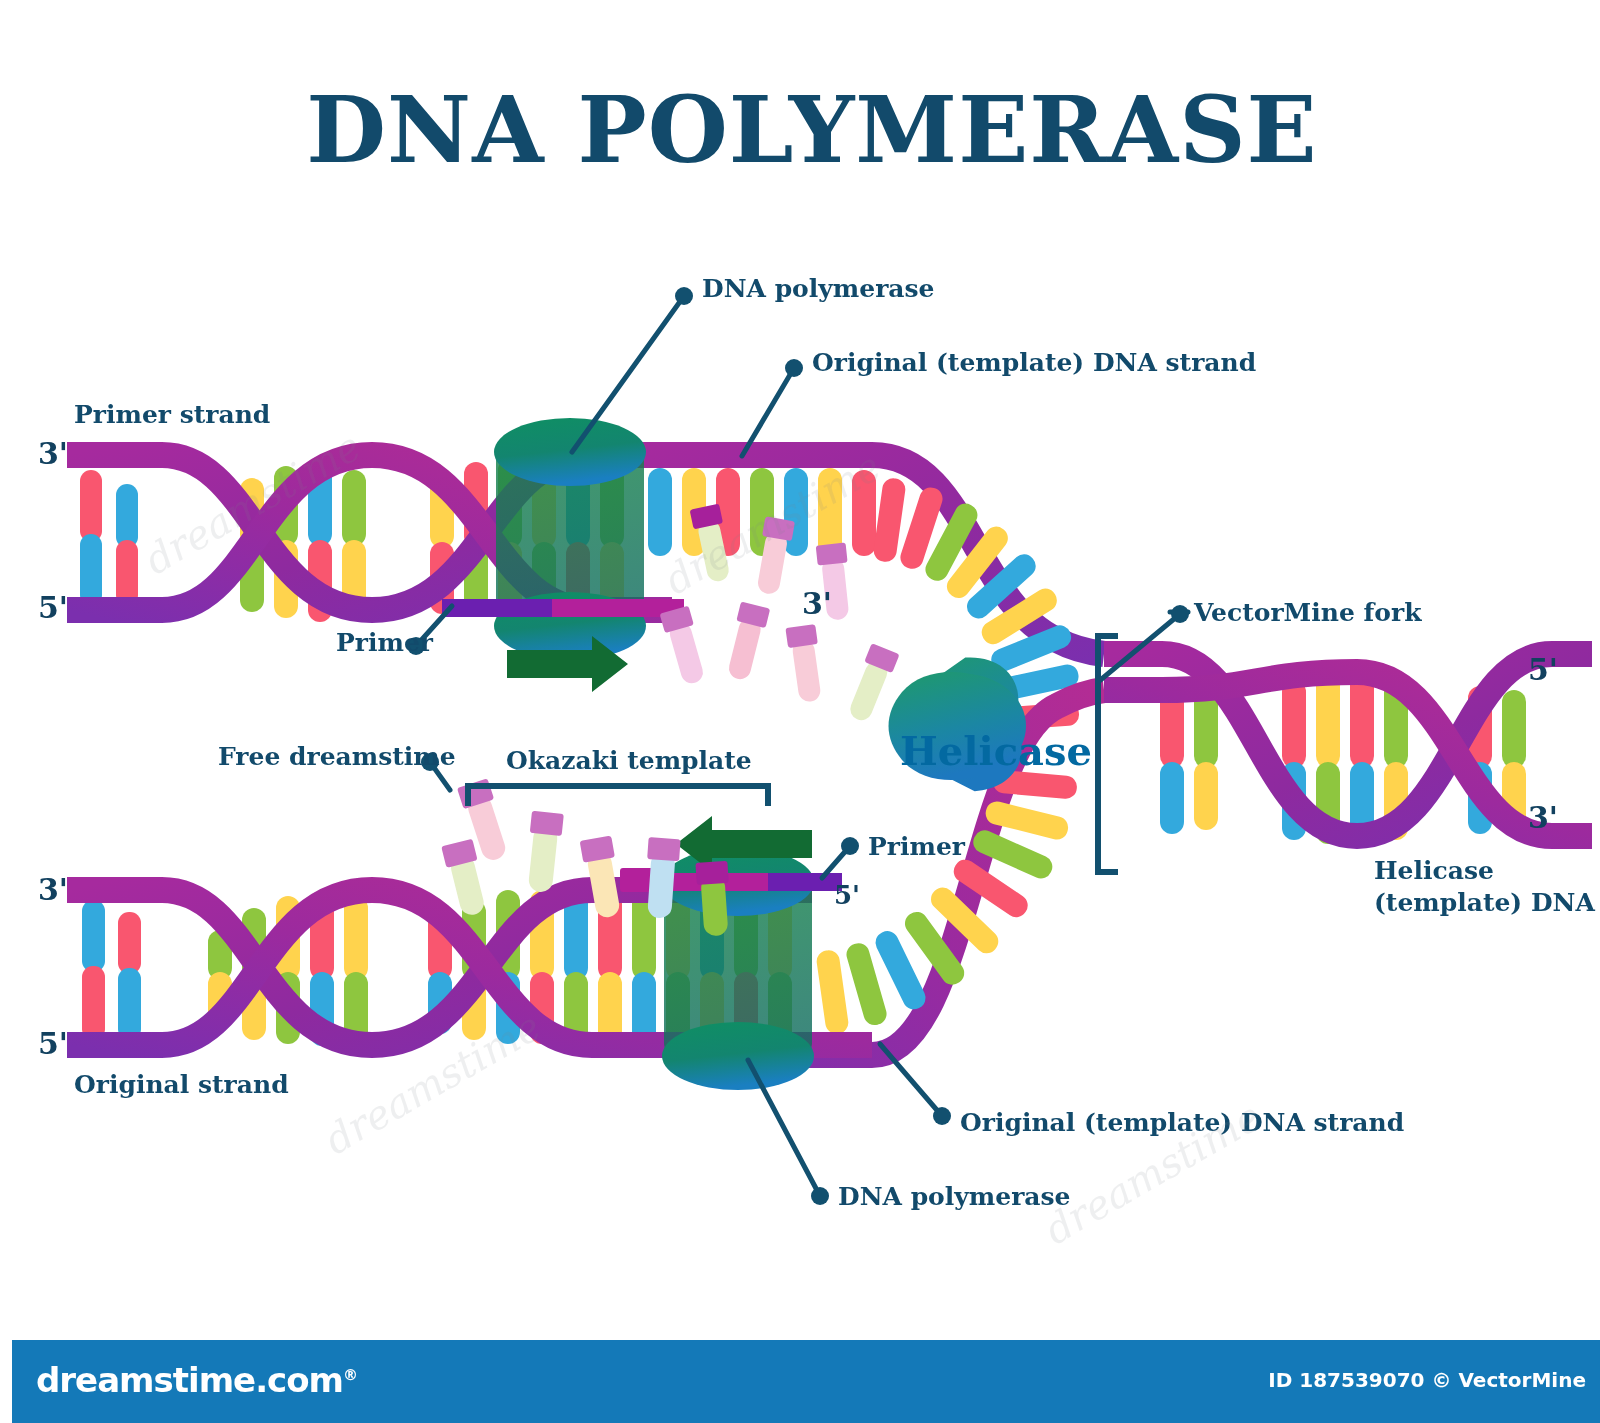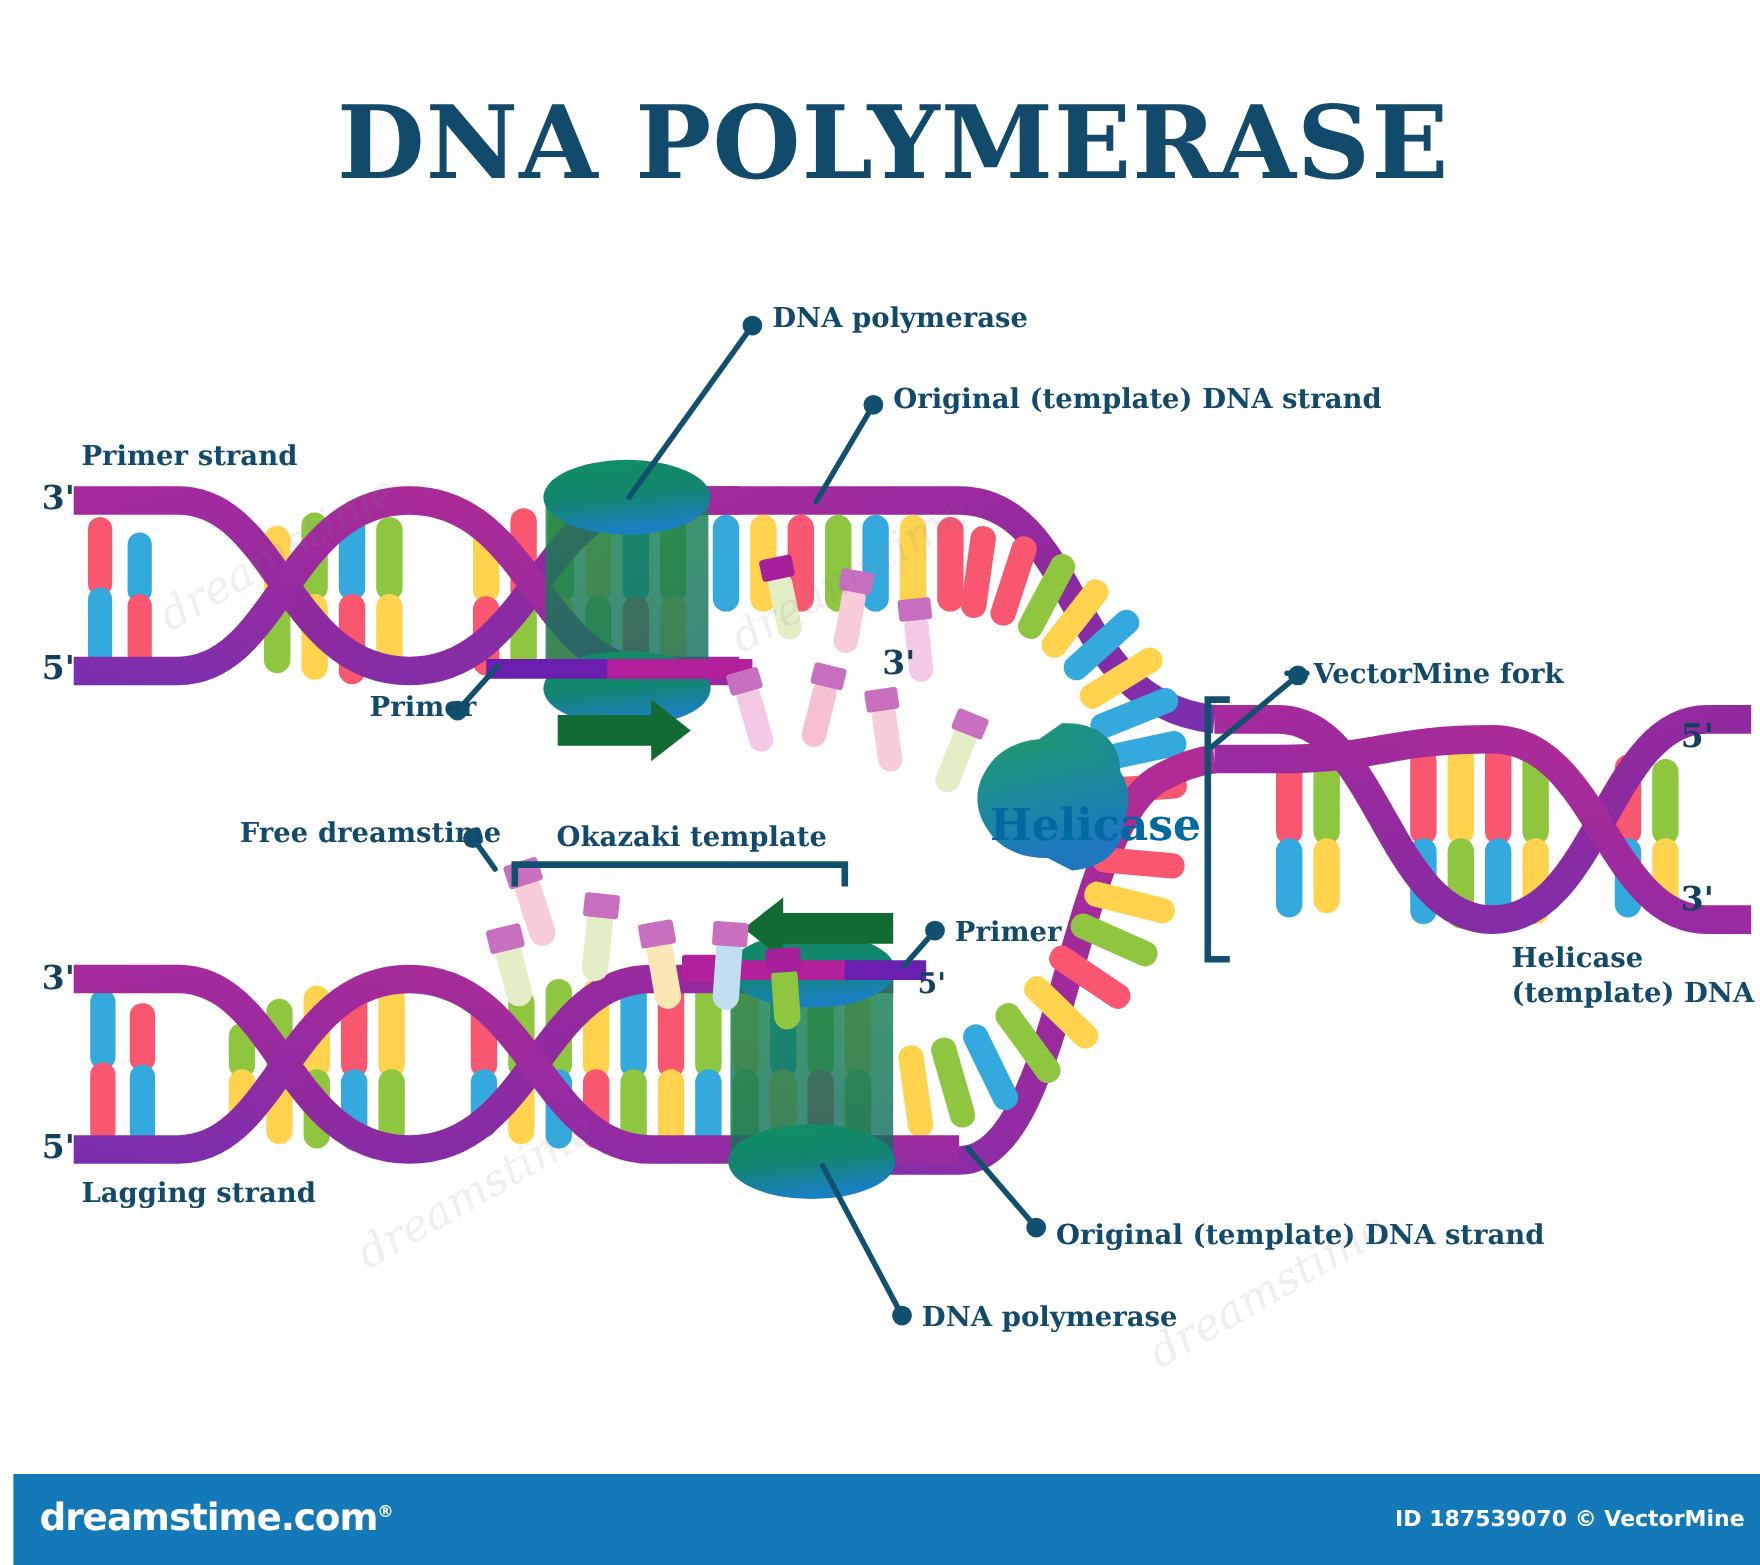--- a/index.html
+++ b/index.html
@@ -359,21 +359,21 @@
       </g>
 
       <g stroke="#12506f" stroke-width="6" fill="none">
         <path d="M456,806 V786 H756 V806"></path>
       </g>
     </svg>
 
     <div class="title">DNA POLYMERASE</div>
 
     <div class="lbl" style="left:62px;top:400px;">Primer strand</div>
-    <div class="lbl" style="left:62px;top:1070px;">Lagging strand</div>
+    <div class="lbl" style="left:62px;top:1070px;">Original strand</div>
 
     <div class="lbl" style="left:690px;top:274px;">DNA polymerase</div>
     <div class="lbl" style="left:800px;top:348px;">Original (template) DNA strand</div>
 
     <div class="lbl" style="left:324px;top:628px;">Primer</div>
 
     <div class="lbl" style="left:206px;top:742px;">Free dreamstime</div>
     <div class="lbl" style="left:494px;top:746px;">Okazaki template</div>
 
     <div class="lbl" style="left:856px;top:832px;">Primer</div>

